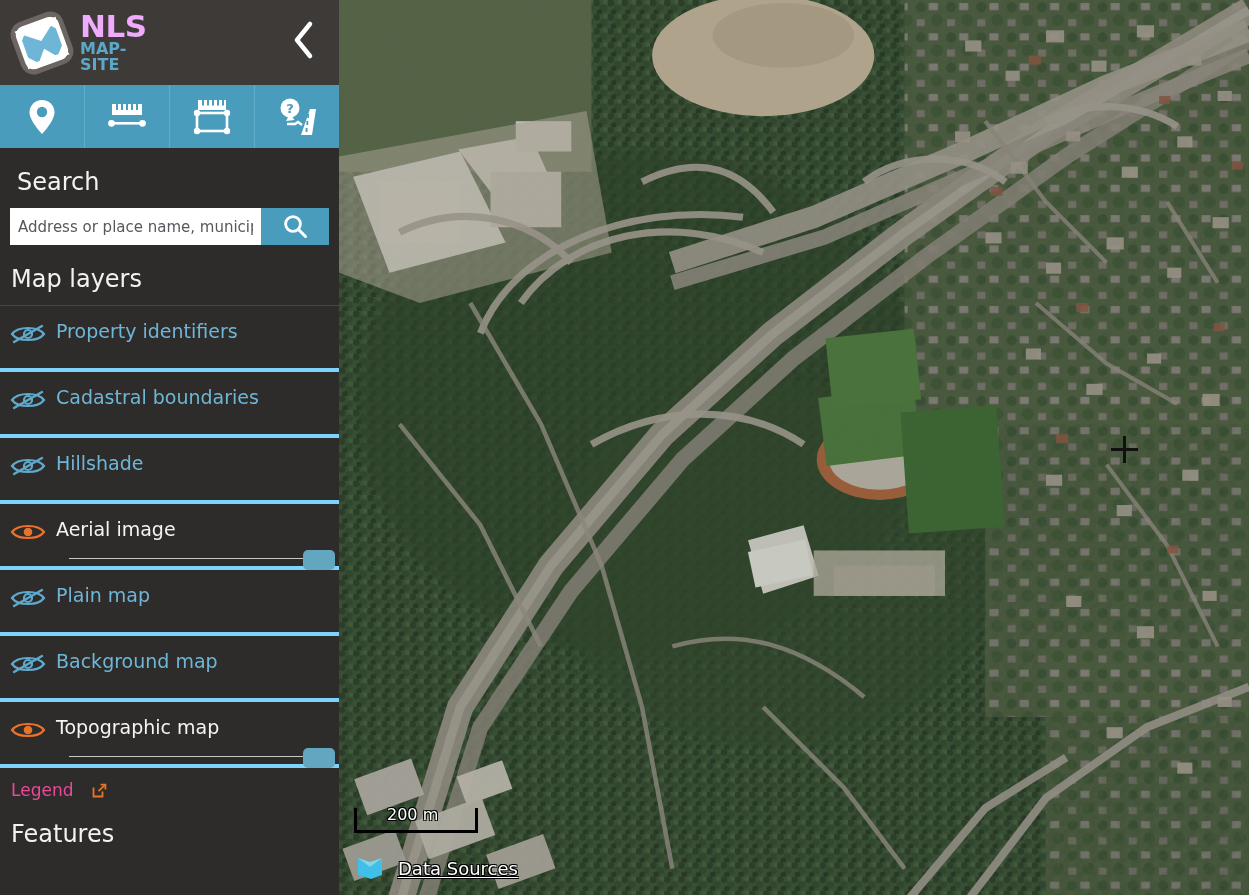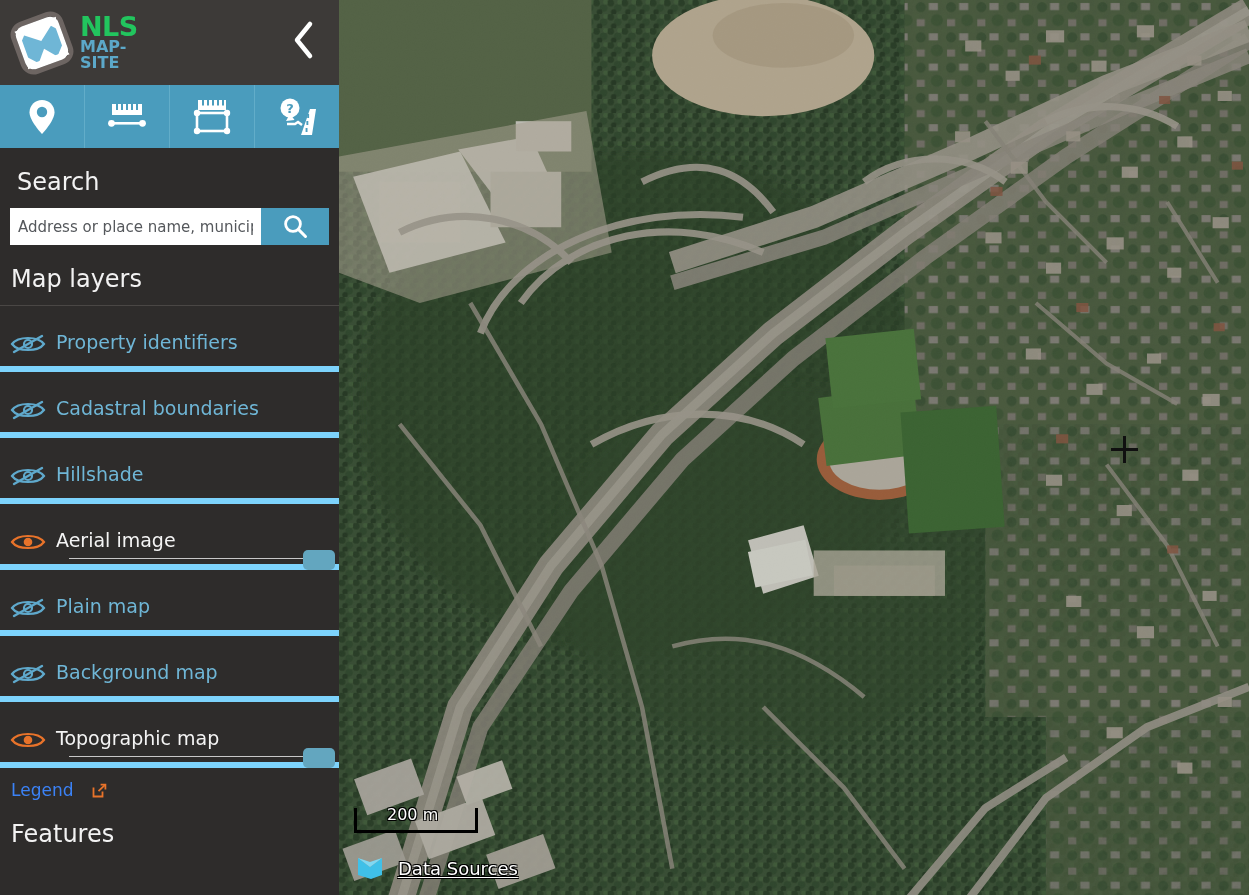--- a/index.html
+++ b/index.html
@@ -22,21 +22,21 @@
   
   .logo-bar {
     position: relative;
     height: 85px;
     background: #3d3a38;
     display: flex; align-items: center;
   }
   .logo-mark { width: 64px; height: 64px; margin-left: 10px; flex: 0 0 64px; }
   .logo-text { margin-left: 6px; line-height: 1; }
   .logo-nls {
-    font-size: 27px; font-weight: bold; color: #22c55e;
+    font-size: 31px; font-weight: bold; color: #f0abfc;
     letter-spacing: -0.5px; display: block; line-height: 0.95;
   }
   .logo-sub {
     font-size: 16px; font-weight: bold; color: #5ca8c9;
     display: block; line-height: 1.0; letter-spacing: 0px;
   }
   .collapse-btn {
     position: absolute; right: 16px; top: 16px;
     width: 40px; height: 48px;
     display: flex; align-items: center; justify-content: center;
@@ -83,22 +83,22 @@
 
   .maplayers-title {
     font-size: 24px; color: #f2f2f2;
     padding: 6px 0 12px 11px;
   }
 
   .layer-list { border-top: 1px solid #4a4745; }
   .layer-row {
     position: relative;
     height: 66px;
-    border-bottom: 6px solid #7dd3fc;
-    display: flex; align-items: center;
+    border-bottom: 4px solid #7dd3fc;
+    display: flex; align-items: flex-start;
     padding-top: 12px;
     cursor: pointer;
     background: #2e2c2b;
   }
   .layer-row.on { background: #2e2c2b; }
   .eye-wrap {
     width: 56px; flex: 0 0 56px;
     display: flex; justify-content: center; align-items: flex-start;
     padding-top: 4px;
   }
@@ -116,21 +116,21 @@
     height: 1px; background: #c8c8c8;
   }
   .opacity-handle {
     position: absolute; right: 0px; top: -2px;
     width: 32px; height: 20px; border-radius: 5px;
     background: #63a6bf; cursor: pointer;
   }
 
   .legend-row { padding: 12px 0 6px 11px; }
   .legend-link {
-    color: #3b82f6; font-size: 17px; text-decoration: none;
+    color: #ec4899; font-size: 17px; text-decoration: none;
     display: inline-flex; align-items: center; gap: 19px;
     cursor: pointer;
   }
   .features-title {
     font-size: 24px; color: #f2f2f2;
     padding: 14px 8px 0 11px;
   }
 
   
   #scrollbar {

